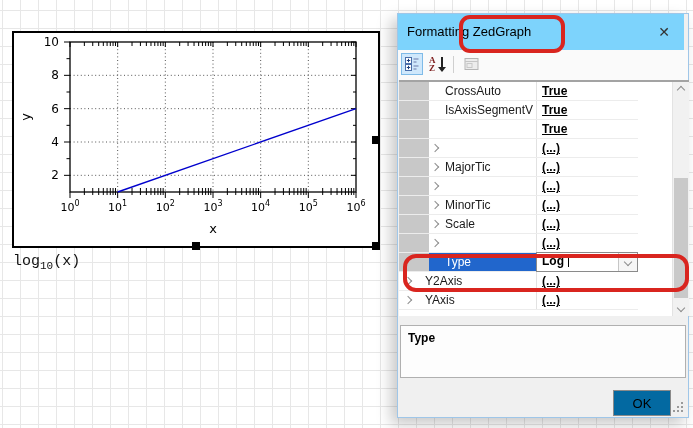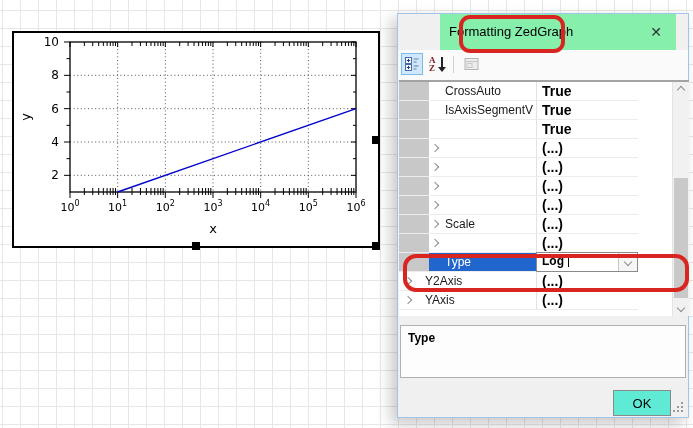--- a/index.html
+++ b/index.html
@@ -23,21 +23,21 @@
   #h-corner{left:372px;top:242px;}
 
   #curve-label{position:absolute;left:13px;top:253px;
       font-family:"Liberation Mono", monospace;font-size:15px;color:#111;}
   #curve-label sub{font-size:11px;}
 
   
   #dlg{position:absolute;left:397px;top:13px;width:292px;height:405px;
       background:#f0f0f0;border:1px solid #9fc6e8;box-sizing:border-box;
       box-shadow:-6px 6px 14px rgba(0,0,0,.22);}
-  #titlebar{position:absolute;left:0;top:0;right:12px;height:36px;background:#86efac;margin-left:42px;}
+  #titlebar{position:absolute;left:0;top:0;right:4px;height:36px;background:#7dd3fc;}
   #title{position:absolute;left:9px;top:0;line-height:36px;font-size:13px;color:#000;white-space:nowrap;}
   #closebtn{position:absolute;right:4px;top:0;width:32px;height:36px;
       display:flex;align-items:center;justify-content:center;font-size:14px;color:#333;cursor:default;}
 
   #toolbar{position:absolute;left:0;top:36px;right:0;height:30px;background:#fafafa;}
   .tbtn{position:absolute;top:3px;width:22px;height:22px;display:flex;align-items:center;justify-content:center;}
   #btn-cat{left:3px;background:#cfe8fc;border:1px solid #7fbbe8;box-sizing:border-box;}
   #btn-az{left:28px;}
   #tb-sep{position:absolute;left:55px;top:6px;width:1px;height:17px;background:#cfcfcf;}
   #btn-pages{left:61px;width:26px;}
@@ -60,21 +60,21 @@
   .chev.down{transform:rotate(135deg);}
   .chev.exp{position:absolute;left:33px;top:6px;}
   .chev.exp.lvl0{left:6px;}
   .pg-namecell{position:absolute;left:30px;top:0;bottom:0;width:107px;overflow:hidden;}
   .pg-namecell.lvl0{left:0;width:137px;}
   .pg-namecell.hl{background:#2166cc;}
   .pg-name{position:absolute;left:16px;top:0;line-height:18px;font-size:12px;color:#1a1a1a;white-space:nowrap;}
   .pg-namecell.lvl0 .pg-name{left:26px;}
   .pg-namecell.hl .pg-name{color:#fff;}
   .pg-divider{position:absolute;left:137px;top:0;bottom:0;width:1px;background:#e2e2e2;}
-  .pg-value{position:absolute;left:143px;top:0;line-height:18px;font-size:14px;font-weight:bold;color:#000;white-space:nowrap;}
+  .pg-value{position:absolute;left:143px;top:0;line-height:18px;font-size:12px;font-weight:bold;color:#000;white-space:nowrap;text-decoration:underline;}
   .pg-combo{position:absolute;left:137px;right:0;top:-1px;bottom:-1px;background:#fff;
       border:1px solid #8a8a8a;box-sizing:border-box;}
   .pg-combo-val{position:absolute;left:5px;top:0;line-height:16px;font-size:12px;font-weight:bold;}
   .caret{position:absolute;left:31px;top:2px;width:1px;height:12px;background:#000;}
   .pg-combo-btn{position:absolute;right:0;top:0;bottom:0;width:18px;background:#f6f6f6;
       border-left:1px solid #c6c6c6;display:flex;align-items:center;justify-content:center;}
 
   
   #sb{position:absolute;right:0;top:0;bottom:0;width:17px;background:#f1f1f1;border-left:1px solid #e3e3e3;box-sizing:border-box;}
   .sb-btn{position:absolute;left:0;right:0;height:16px;display:flex;align-items:center;justify-content:center;}
@@ -84,21 +84,21 @@
 
   
   .red-ann{position:absolute;border:4px solid #d9251f;pointer-events:none;z-index:9;}
   #red1{left:61px;top:1px;width:98px;height:30px;border-radius:11px;}
   #red2{left:5px;top:240px;width:278px;height:30px;border-radius:13px;}
 
   
   #descpane{position:absolute;left:2px;top:311px;width:286px;height:53px;background:#fdfdfd;
       border:1px solid #b0b0b0;box-sizing:border-box;}
   #desc-title{position:absolute;left:7px;top:5px;font-size:12px;font-weight:bold;color:#000;}
-  #okbtn{position:absolute;left:215px;top:376px;width:58px;height:26px;background:#5eead4;
+  #okbtn{position:absolute;left:215px;top:376px;width:58px;height:26px;background:#0369a1;
       border:1px solid #8a8a8a;box-sizing:border-box;display:flex;align-items:center;justify-content:center;
       font-size:13px;color:#000;}
   #grip{position:absolute;right:5px;bottom:5px;width:2px;height:2px;background:#9a9a9a;
       box-shadow:-4px 0 #9a9a9a,-8px 0 #9a9a9a,0 -4px #9a9a9a,-4px -4px #9a9a9a,0 -8px #9a9a9a;}
 </style>
 </head>
 <body>
 
 <div id="screen">
 
@@ -304,20 +304,21 @@
         <text x="45" y="46.33333333333333" text-anchor="end" font-family="&quot;DejaVu Sans&quot;, sans-serif" font-size="12" fill="#000">8</text>
         <text x="45" y="13" text-anchor="end" font-family="&quot;DejaVu Sans&quot;, sans-serif" font-size="12" fill="#000">10</text>
         <text x="199" y="200" text-anchor="middle" font-family="&quot;DejaVu Sans&quot;, sans-serif" font-size="13" fill="#000">x</text>
         <text x="16" y="84" text-anchor="middle" transform="rotate(-90 16 84)" font-family="&quot;DejaVu Sans&quot;, sans-serif" font-size="13" fill="#000">y</text>
       </svg>
   </div>
   <div class="handle" id="h-right"></div>
   <div class="handle" id="h-bottom"></div>
   <div class="handle" id="h-corner"></div>
 
+  <div id="curve-label"><span>log</span><sub>10</sub><span>(x)</span></div>
 
   <div id="dlg">
     <div id="titlebar">
       <span id="title">Formatting ZedGraph</span>
       <div id="closebtn">
         <span>✕</span>
       </div>
     </div>
     <div class="red-ann" id="red1"></div>
 
@@ -379,32 +380,38 @@
           </div>
           <div class="pg-row">
             <div class="pg-margin"></div>
             <span class="chev right exp"></span>
             <div class="pg-divider"></div>
             <span class="pg-value">(...)</span>
           </div>
           <div class="pg-row">
             <div class="pg-margin"></div>
             <span class="chev right exp"></span>
-            <div class="pg-divider"></div>
-            <span class="pg-value">(...)</span>
-          </div>
-          <div class="pg-row">
-            <div class="pg-margin"></div>
-            <span class="chev right exp"></span>
-            <div class="pg-divider"></div>
-            <span class="pg-value">(...)</span>
-          </div>
-          <div class="pg-row">
-            <div class="pg-margin"></div>
-            <span class="chev right exp"></span>
+            <div class="pg-namecell">
+              <span class="pg-name">MajorTic</span>
+            </div>
+            <div class="pg-divider"></div>
+            <span class="pg-value">(...)</span>
+          </div>
+          <div class="pg-row">
+            <div class="pg-margin"></div>
+            <span class="chev right exp"></span>
+            <div class="pg-divider"></div>
+            <span class="pg-value">(...)</span>
+          </div>
+          <div class="pg-row">
+            <div class="pg-margin"></div>
+            <span class="chev right exp"></span>
+            <div class="pg-namecell">
+              <span class="pg-name">MinorTic</span>
+            </div>
             <div class="pg-divider"></div>
             <span class="pg-value">(...)</span>
           </div>
           <div class="pg-row">
             <div class="pg-margin"></div>
             <span class="chev right exp"></span>
             <div class="pg-namecell">
               <span class="pg-name">Scale</span>
             </div>
             <div class="pg-divider"></div>

